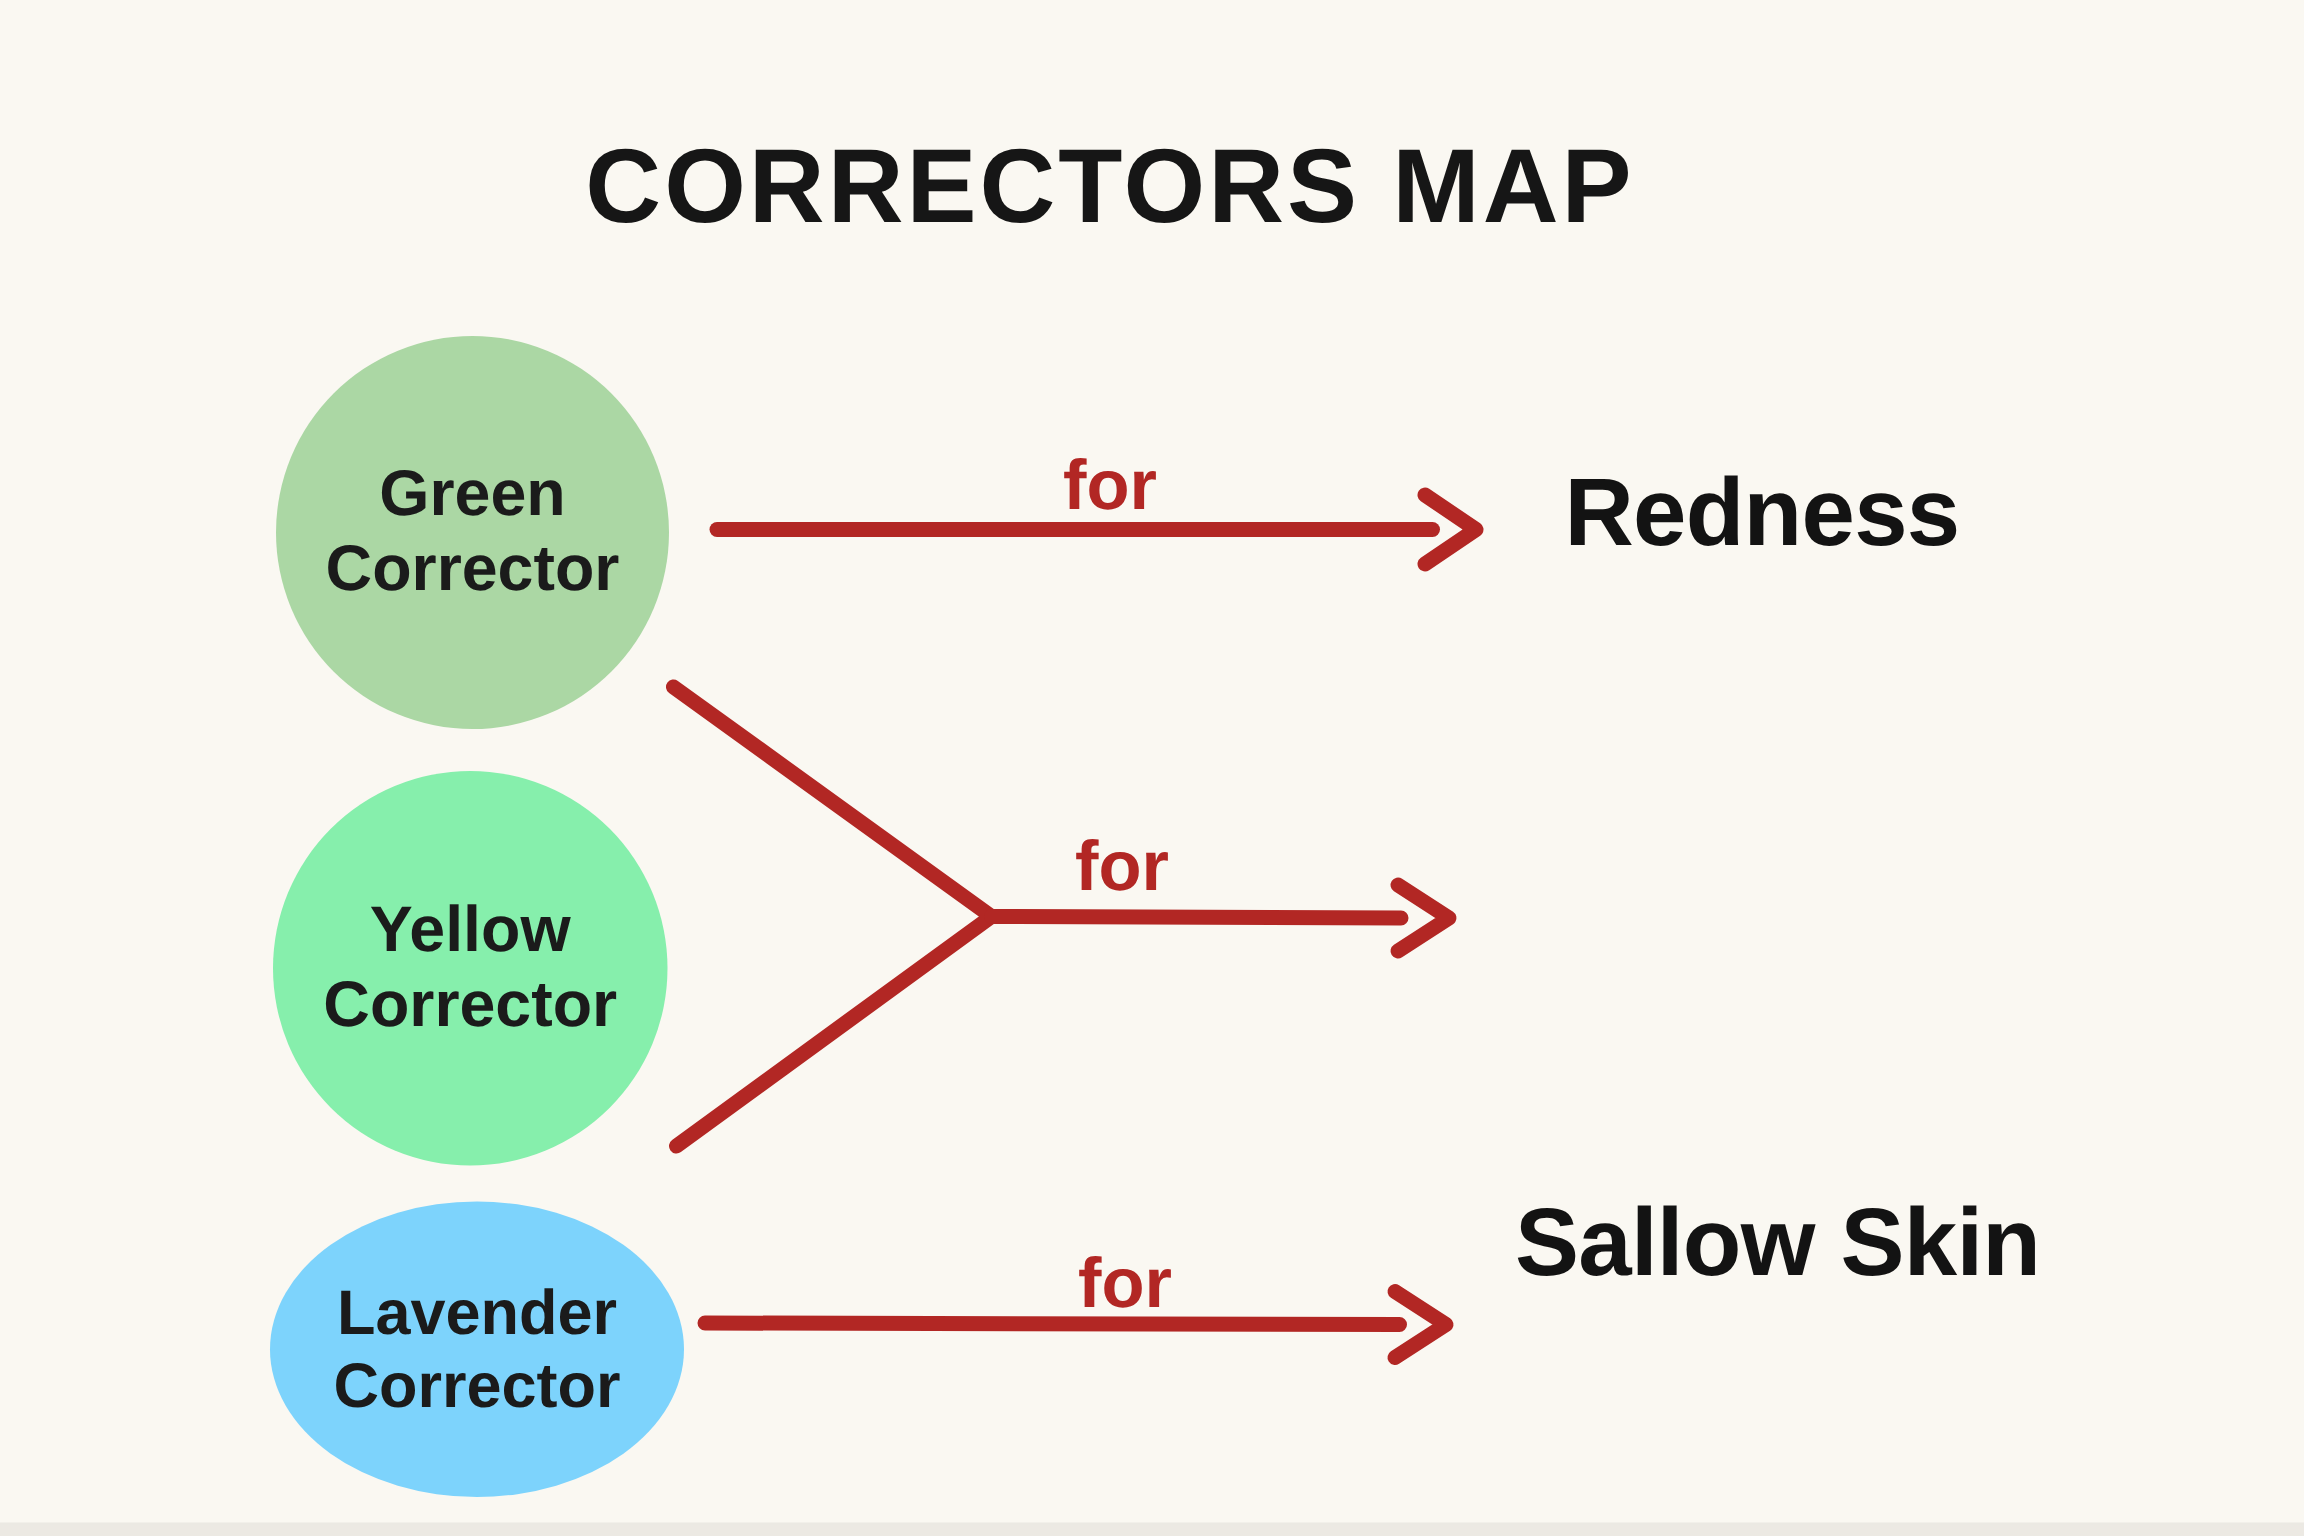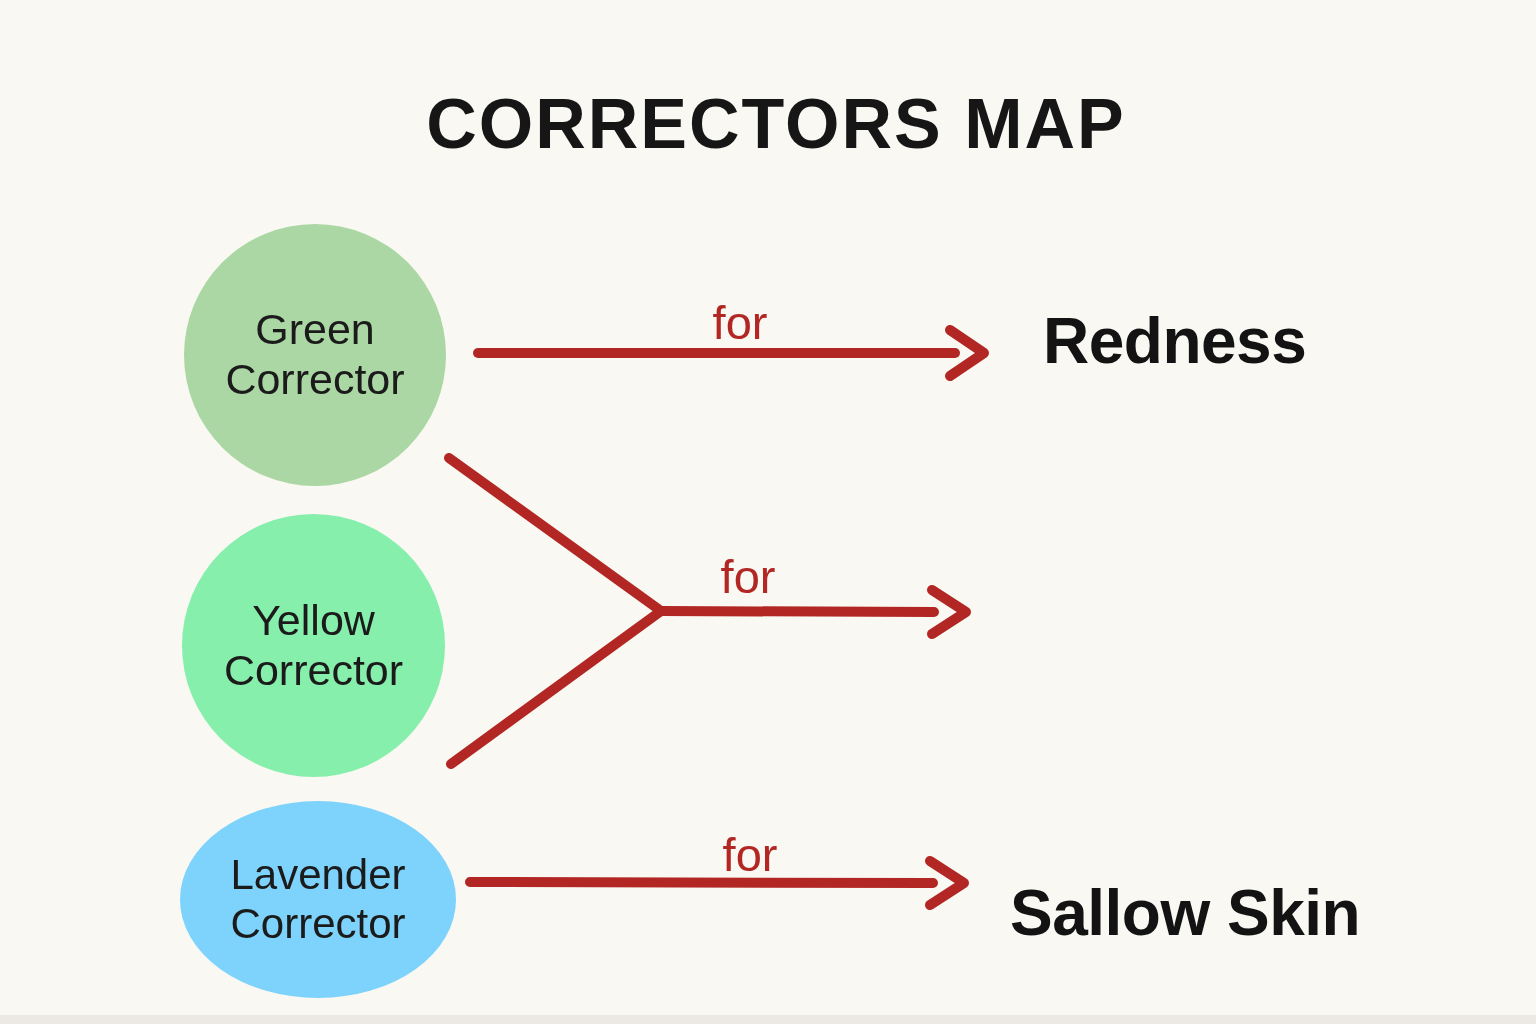--- a/index.html
+++ b/index.html
@@ -17,39 +17,38 @@
   .title {
     position: absolute;
     left: 0;
     top: 84px;
     width: 1480px;
     text-align: center;
     font-size: 70px;
     font-weight: 700;
     letter-spacing: 2px;
     color: #161616;
-    margin-left: 36px;
   }
 
   .arrows-svg {
     position: absolute;
     left: 0;
     top: 0;
     width: 1536px;
     height: 1024px;
   }
 
   .node {
     position: absolute;
     display: flex;
     align-items: center;
     justify-content: center;
     text-align: center;
     color: #1b1b1b;
-    font-weight: 400;
+    font-weight: 700;
     font-size: 43px;
     line-height: 1.16;
     white-space: pre-line;
   }
   .node-green {
     left: 184px; top: 224px;
     width: 262px; height: 262px;
     background: #abd7a4;
     border-radius: 50%;
   }
@@ -65,39 +64,39 @@
     background: #7dd3fc;
     border-radius: 50%;
     font-size: 42px;
   }
 
   .for-label {
     position: absolute;
     transform: translateX(-50%);
     color: #b22724;
     font-size: 47px;
-    font-weight: 400;
+    font-weight: 700;
     line-height: 1;
   }
   .for-1 { left: 740px; top: 299px; }
   .for-2 { left: 748px; top: 553px; }
   .for-3 { left: 750px; top: 831px; }
 
   .target-label {
     position: absolute;
     color: #131313;
     font-size: 64px;
     font-weight: 700;
     line-height: 1;
     letter-spacing: -0.5px;
     white-space: nowrap;
   }
   .target-redness      { left: 1043px; top: 309px; }
   .target-purple-spots { left: 1002px; top: 565px; }
-  .target-sallow-skin  { left: 1010px; top: 881px; }
+  .target-sallow-skin  { left: 1010px; top: 796px; }
 
   .bottom-edge {
     position: absolute;
     left: 0; bottom: 0;
     width: 100%; height: 9px;
     background: rgba(110, 104, 94, 0.10);
   }
 </style>
 </head>
 <body>

